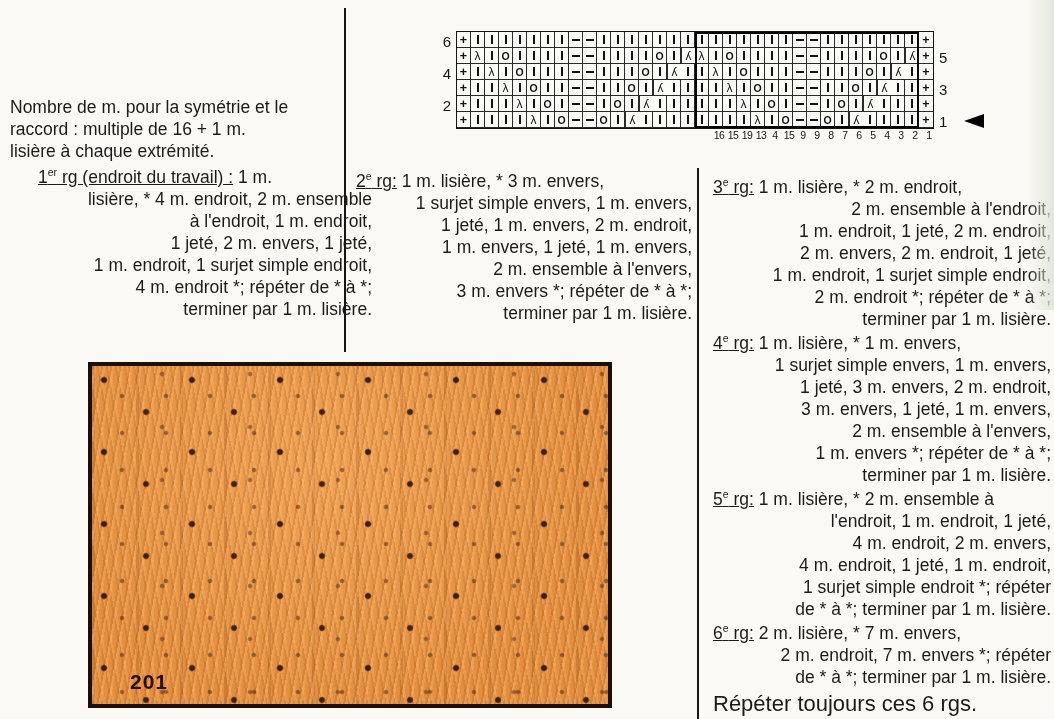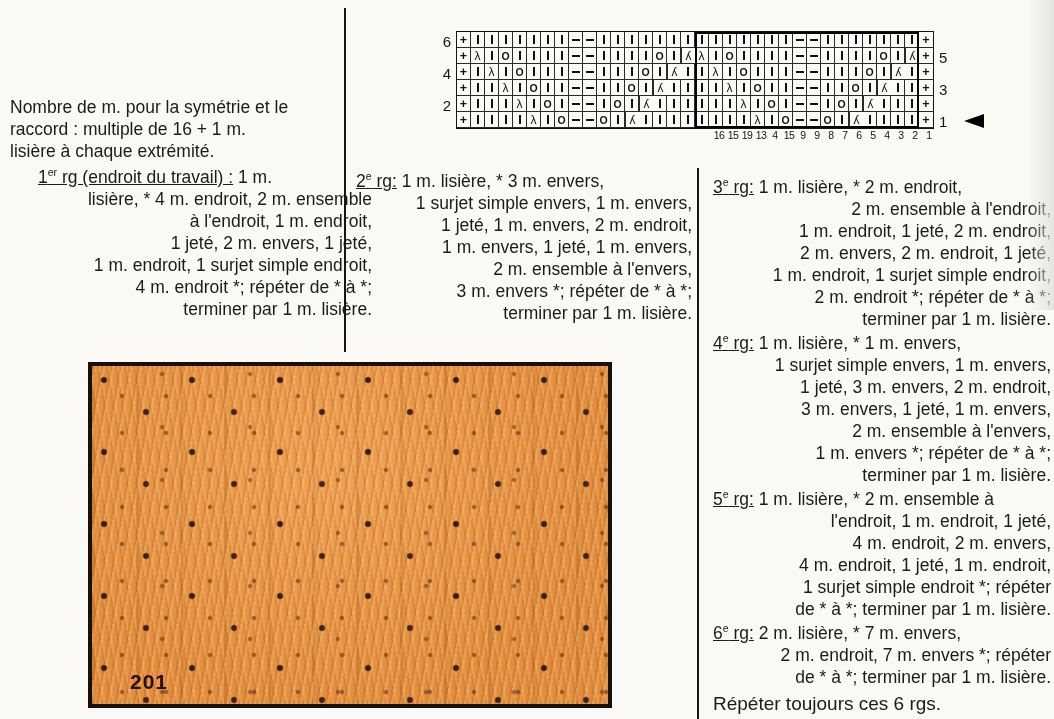--- a/index.html
+++ b/index.html
@@ -14,21 +14,21 @@
   
   .para{position:absolute;font-size:17.5px;line-height:22px;white-space:pre-line;}
   #intro{left:10px;top:96px;width:332px;}
   #col-left{left:10px;top:166px;width:334px;margin-left:28px;}
   #col-middle{left:356px;top:162px;width:336px;margin-top:8px;}
   #col-right{left:688px;top:176px;width:338px;margin-left:25px;}
   .rg{font-size:17.5px;line-height:22px;margin:0 0 2px 0;}
   .rg .u{text-decoration:underline;}
   .rg sup{font-size:10.5px;vertical-align:super;line-height:0;}
   .rg .more{white-space:pre-line;text-align:right;}
-  .closing{font-size:19px;line-height:22px;margin-top:5px;}
+  .closing{font-size:22px;line-height:22px;margin-top:5px;}
 
   
   .vrule{position:absolute;width:2px;background:#161616;}
   #rule-a{left:344px;top:8px;height:344px;}
   #rule-b{left:697px;top:168px;height:551px;}
 
   
   #chart{position:absolute;left:456px;top:31px;}
   .grid{position:relative;border:1.5px solid #141414;background:#fbfbf8;}
   .crow{display:flex;}

